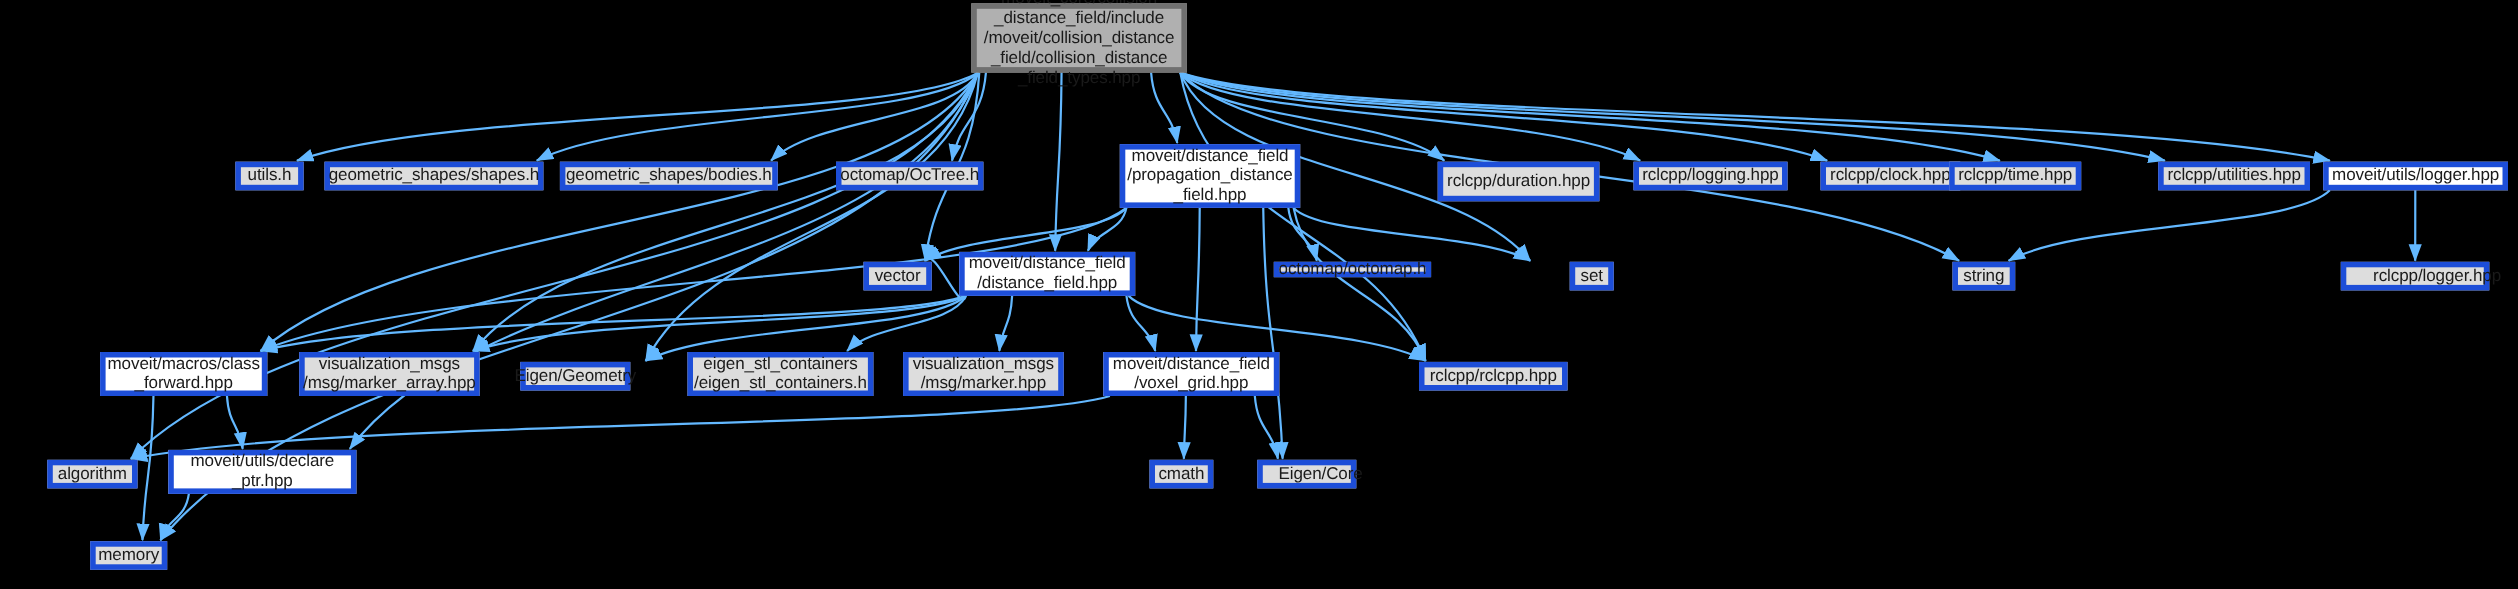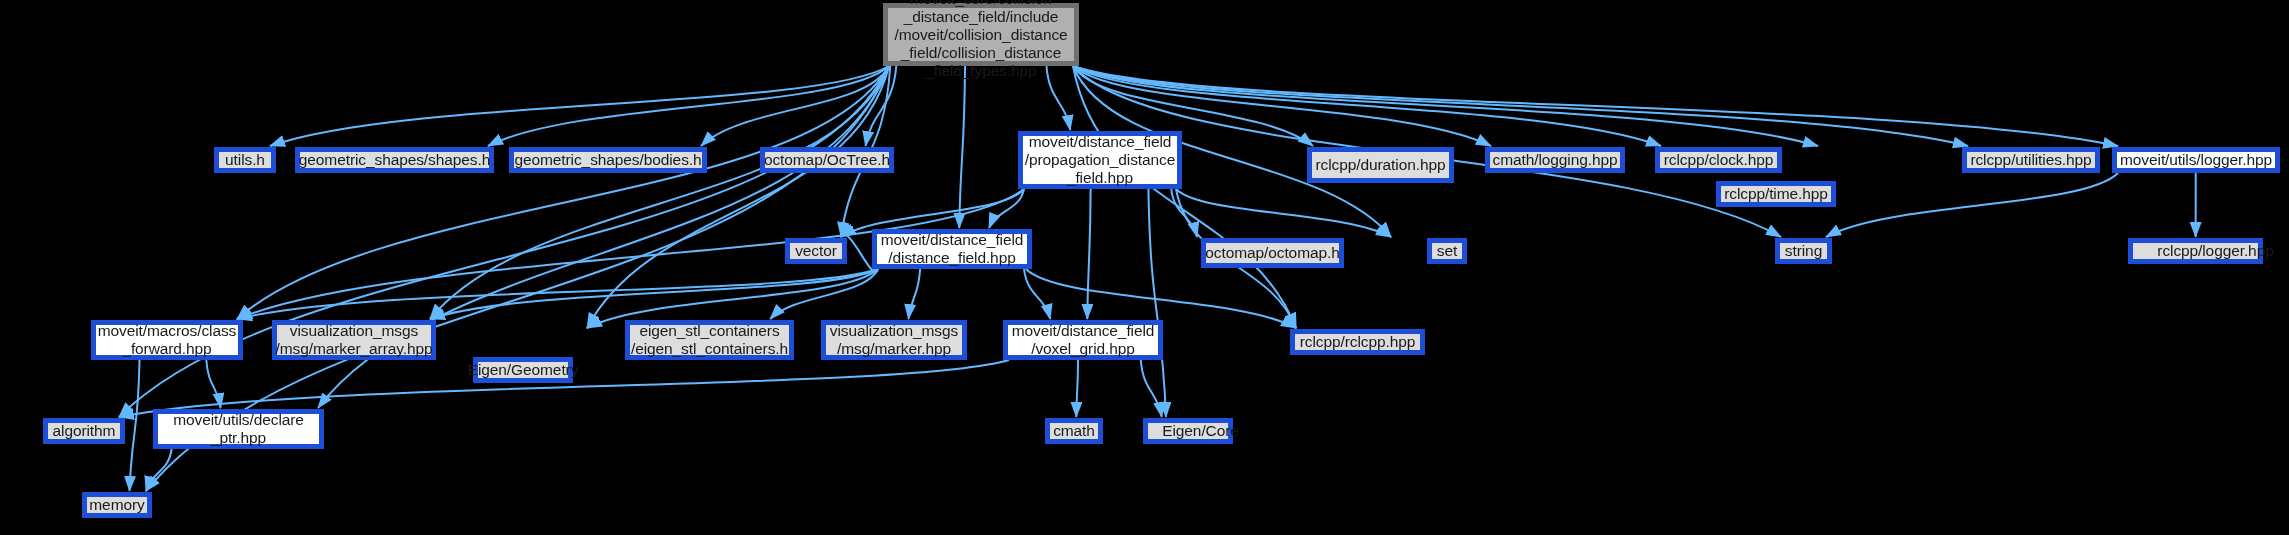--- a/index.html
+++ b/index.html
@@ -106,37 +106,37 @@
 _field/collision_distance
 _field_types.hpp</div>
       <div class="node gray" style="left: 214px; top: 147px; width: 62px; height: 26px;">utils.h</div>
       <div class="node gray" style="left: 295px; top: 147px; width: 199px; height: 26px;">geometric_shapes/shapes.h</div>
       <div class="node gray" style="left: 509px; top: 147px; width: 198px; height: 26px;">geometric_shapes/bodies.h</div>
       <div class="node gray" style="left: 760px; top: 147px; width: 134px; height: 26px;">octomap/OcTree.h</div>
       <div class="node white" style="left: 1018px; top: 131px; width: 164px; height: 58px;">moveit/distance_field
 /propagation_distance
 _field.hpp</div>
       <div class="node gray" style="left: 1307px; top: 147px; width: 147px; height: 36px; text-align: right;">rclcpp/duration.hpp</div>
-      <div class="node gray" style="left: 1485px; top: 147px; width: 140px; height: 26px;">cmath/logging.hpp</div>
+      <div class="node gray" style="left: 1485px; top: 147px; width: 140px; height: 26px;">rclcpp/logging.hpp</div>
       <div class="node gray" style="left: 1655px; top: 147px; width: 127px; height: 26px;">rclcpp/clock.hpp</div>
-      <div class="node gray" style="left: 1716px; top: 147px; width: 120px; height: 26px; margin-top: 34px;">rclcpp/time.hpp</div>
+      <div class="node gray" style="left: 1772px; top: 147px; width: 120px; height: 26px;">rclcpp/time.hpp</div>
       <div class="node gray" style="left: 1962px; top: 147px; width: 138px; height: 26px;">rclcpp/utilities.hpp</div>
       <div class="node white" style="left: 2112px; top: 147px; width: 168px; height: 26px;">moveit/utils/logger.hpp</div>
       <div class="node gray" style="left: 785px; top: 238px; width: 62px; height: 26px;">vector</div>
       <div class="node white" style="left: 872px; top: 229px; width: 160px; height: 40px;">moveit/distance_field
 /distance_field.hpp</div>
-      <div class="node gray" style="left: 1201px; top: 238px; width: 143px; height: 30px;">octomap/octomap.h</div>
+      <div class="node gray" style="left: 1158px; top: 238px; width: 143px; height: 14px;">octomap/octomap.h</div>
       <div class="node gray" style="left: 1427px; top: 238px; width: 40px; height: 26px;">set</div>
       <div class="node gray" style="left: 1775px; top: 238px; width: 57px; height: 26px;">string</div>
       <div class="node gray" style="left: 2128px; top: 238px; width: 135px; height: 26px; padding-left: 40px;">rclcpp/logger.hpp</div>
       <div class="node white" style="left: 91px; top: 320px; width: 152px; height: 40px;">moveit/macros/class
 _forward.hpp</div>
       <div class="node gray" style="left: 272px; top: 320px; width: 164px; height: 40px;">visualization_msgs
 /msg/marker_array.hpp</div>
-      <div class="node gray" style="left: 473px; top: 329px; width: 100px; height: 26px; margin-top: 28px;">Eigen/Geometry</div>
+      <div class="node gray" style="left: 473px; top: 329px; width: 100px; height: 26px;">Eigen/Geometry</div>
       <div class="node gray" style="left: 625px; top: 320px; width: 169px; height: 40px;">eigen_stl_containers
 /eigen_stl_containers.h</div>
       <div class="node gray" style="left: 821px; top: 320px; width: 146px; height: 40px;">visualization_msgs
 /msg/marker.hpp</div>
       <div class="node white" style="left: 1003px; top: 320px; width: 160px; height: 40px;">moveit/distance_field
 /voxel_grid.hpp</div>
       <div class="node gray" style="left: 1290px; top: 329px; width: 135px; height: 26px;">rclcpp/rclcpp.hpp</div>
       <div class="node gray" style="left: 43px; top: 418px; width: 82px; height: 26px;">algorithm</div>
       <div class="node white" style="left: 153px; top: 409px; width: 171px; height: 40px;">moveit/utils/declare
 _ptr.hpp</div>

